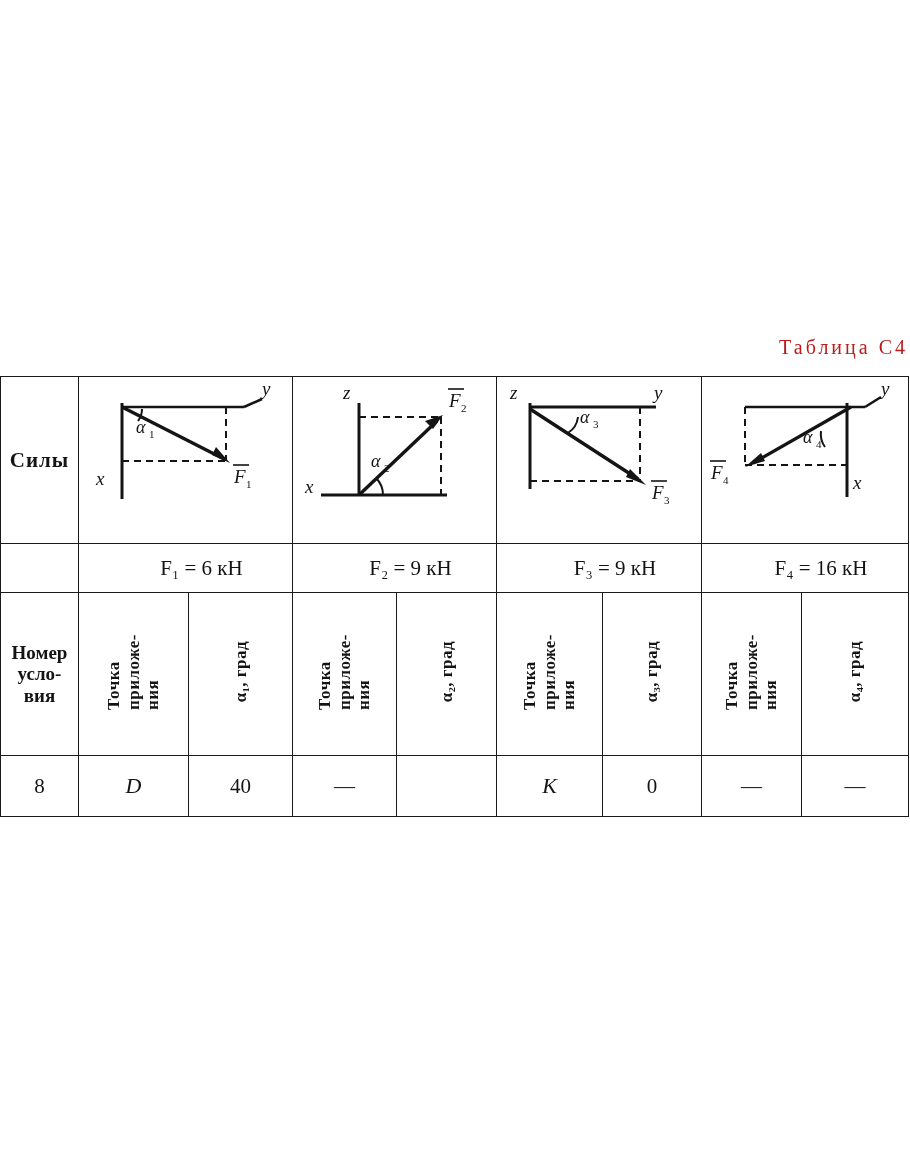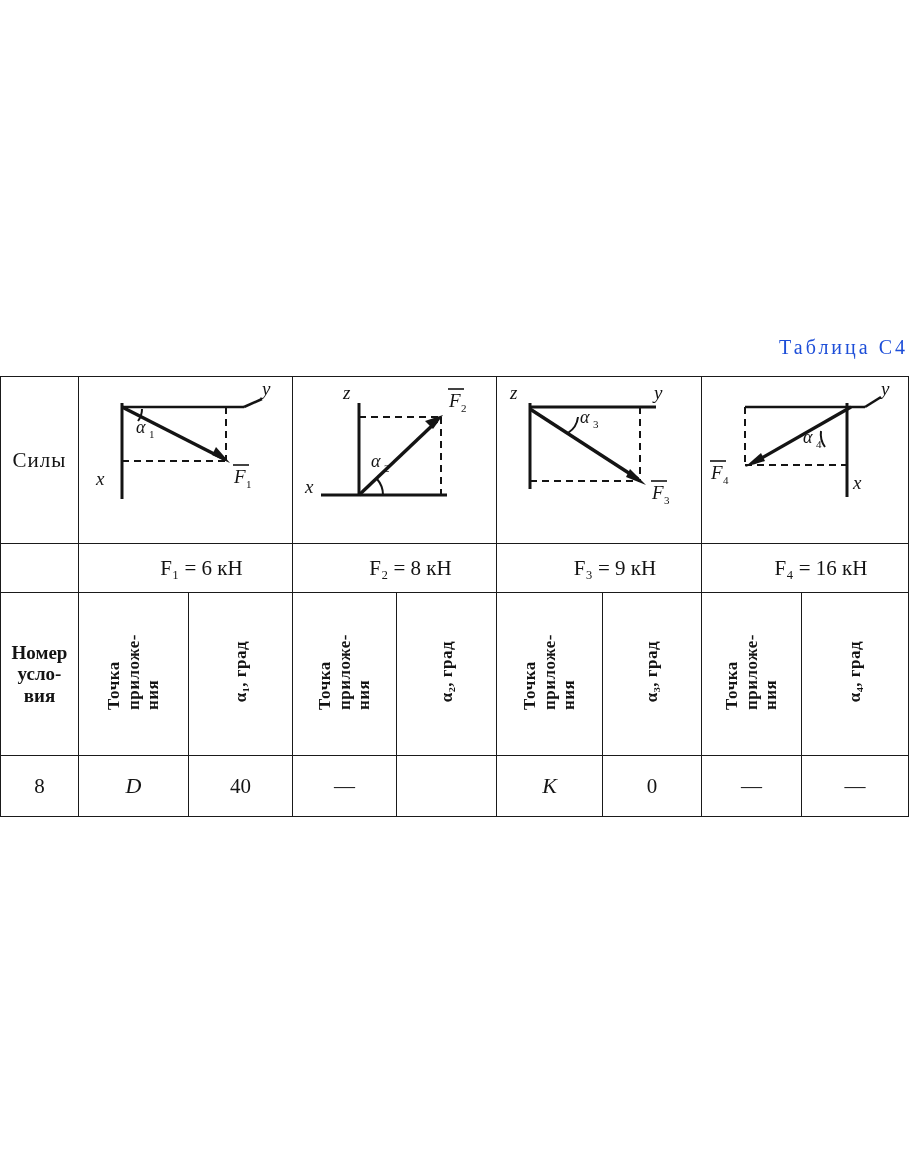--- a/index.html
+++ b/index.html
@@ -25,21 +25,21 @@
   }
 
   
   .table-caption {
     position: absolute;
     right: 2px;
     top: 336px;
     font-size: 20px;
     letter-spacing: 3px;
     font-family: "Liberation Serif", serif;
-    color: #1d4ed8;
+    color: #b91c1c;
     white-space: nowrap;
   }
 
   
   .tbl {
     position: absolute;
     left: 0;
     top: 376px;
     width: 908px;
     border-collapse: collapse;
@@ -55,20 +55,21 @@
   }
 
   .row-forces td { height: 166px; }
   .row-values td { height: 48px; font-size: 20px; padding-left: 32px; }
   .row-heads td { height: 162px; font-weight: bold; }
   .row-data td { height: 60px; font-size: 21px; }
 
   .lbl-sily {
     font-size: 21px;
     letter-spacing: 1px;
+    font-weight: bold;
   }
   .lbl-nomer {
     font-size: 19px;
     line-height: 1.12;
   }
 
   .formula {
     font-family: "Liberation Serif", serif;
     font-size: 21px;
     white-space: nowrap;
@@ -229,21 +230,21 @@
         </div>
       </td>
     </tr>
 
     <tr class="row-values">
       <td></td>
       <td colspan="2">
         <span class="formula">F₁ = 6 кН</span>
       </td>
       <td colspan="2">
-        <span class="formula">F₂ = 8 кН</span>
+        <span class="formula">F₂ = 9 кН</span>
       </td>
       <td colspan="2">
         <span class="formula">F₃ = 9 кН</span>
       </td>
       <td colspan="2">
         <span class="formula">F₄ = 16 кН</span>
       </td>
     </tr>
 
     <tr class="row-heads">

